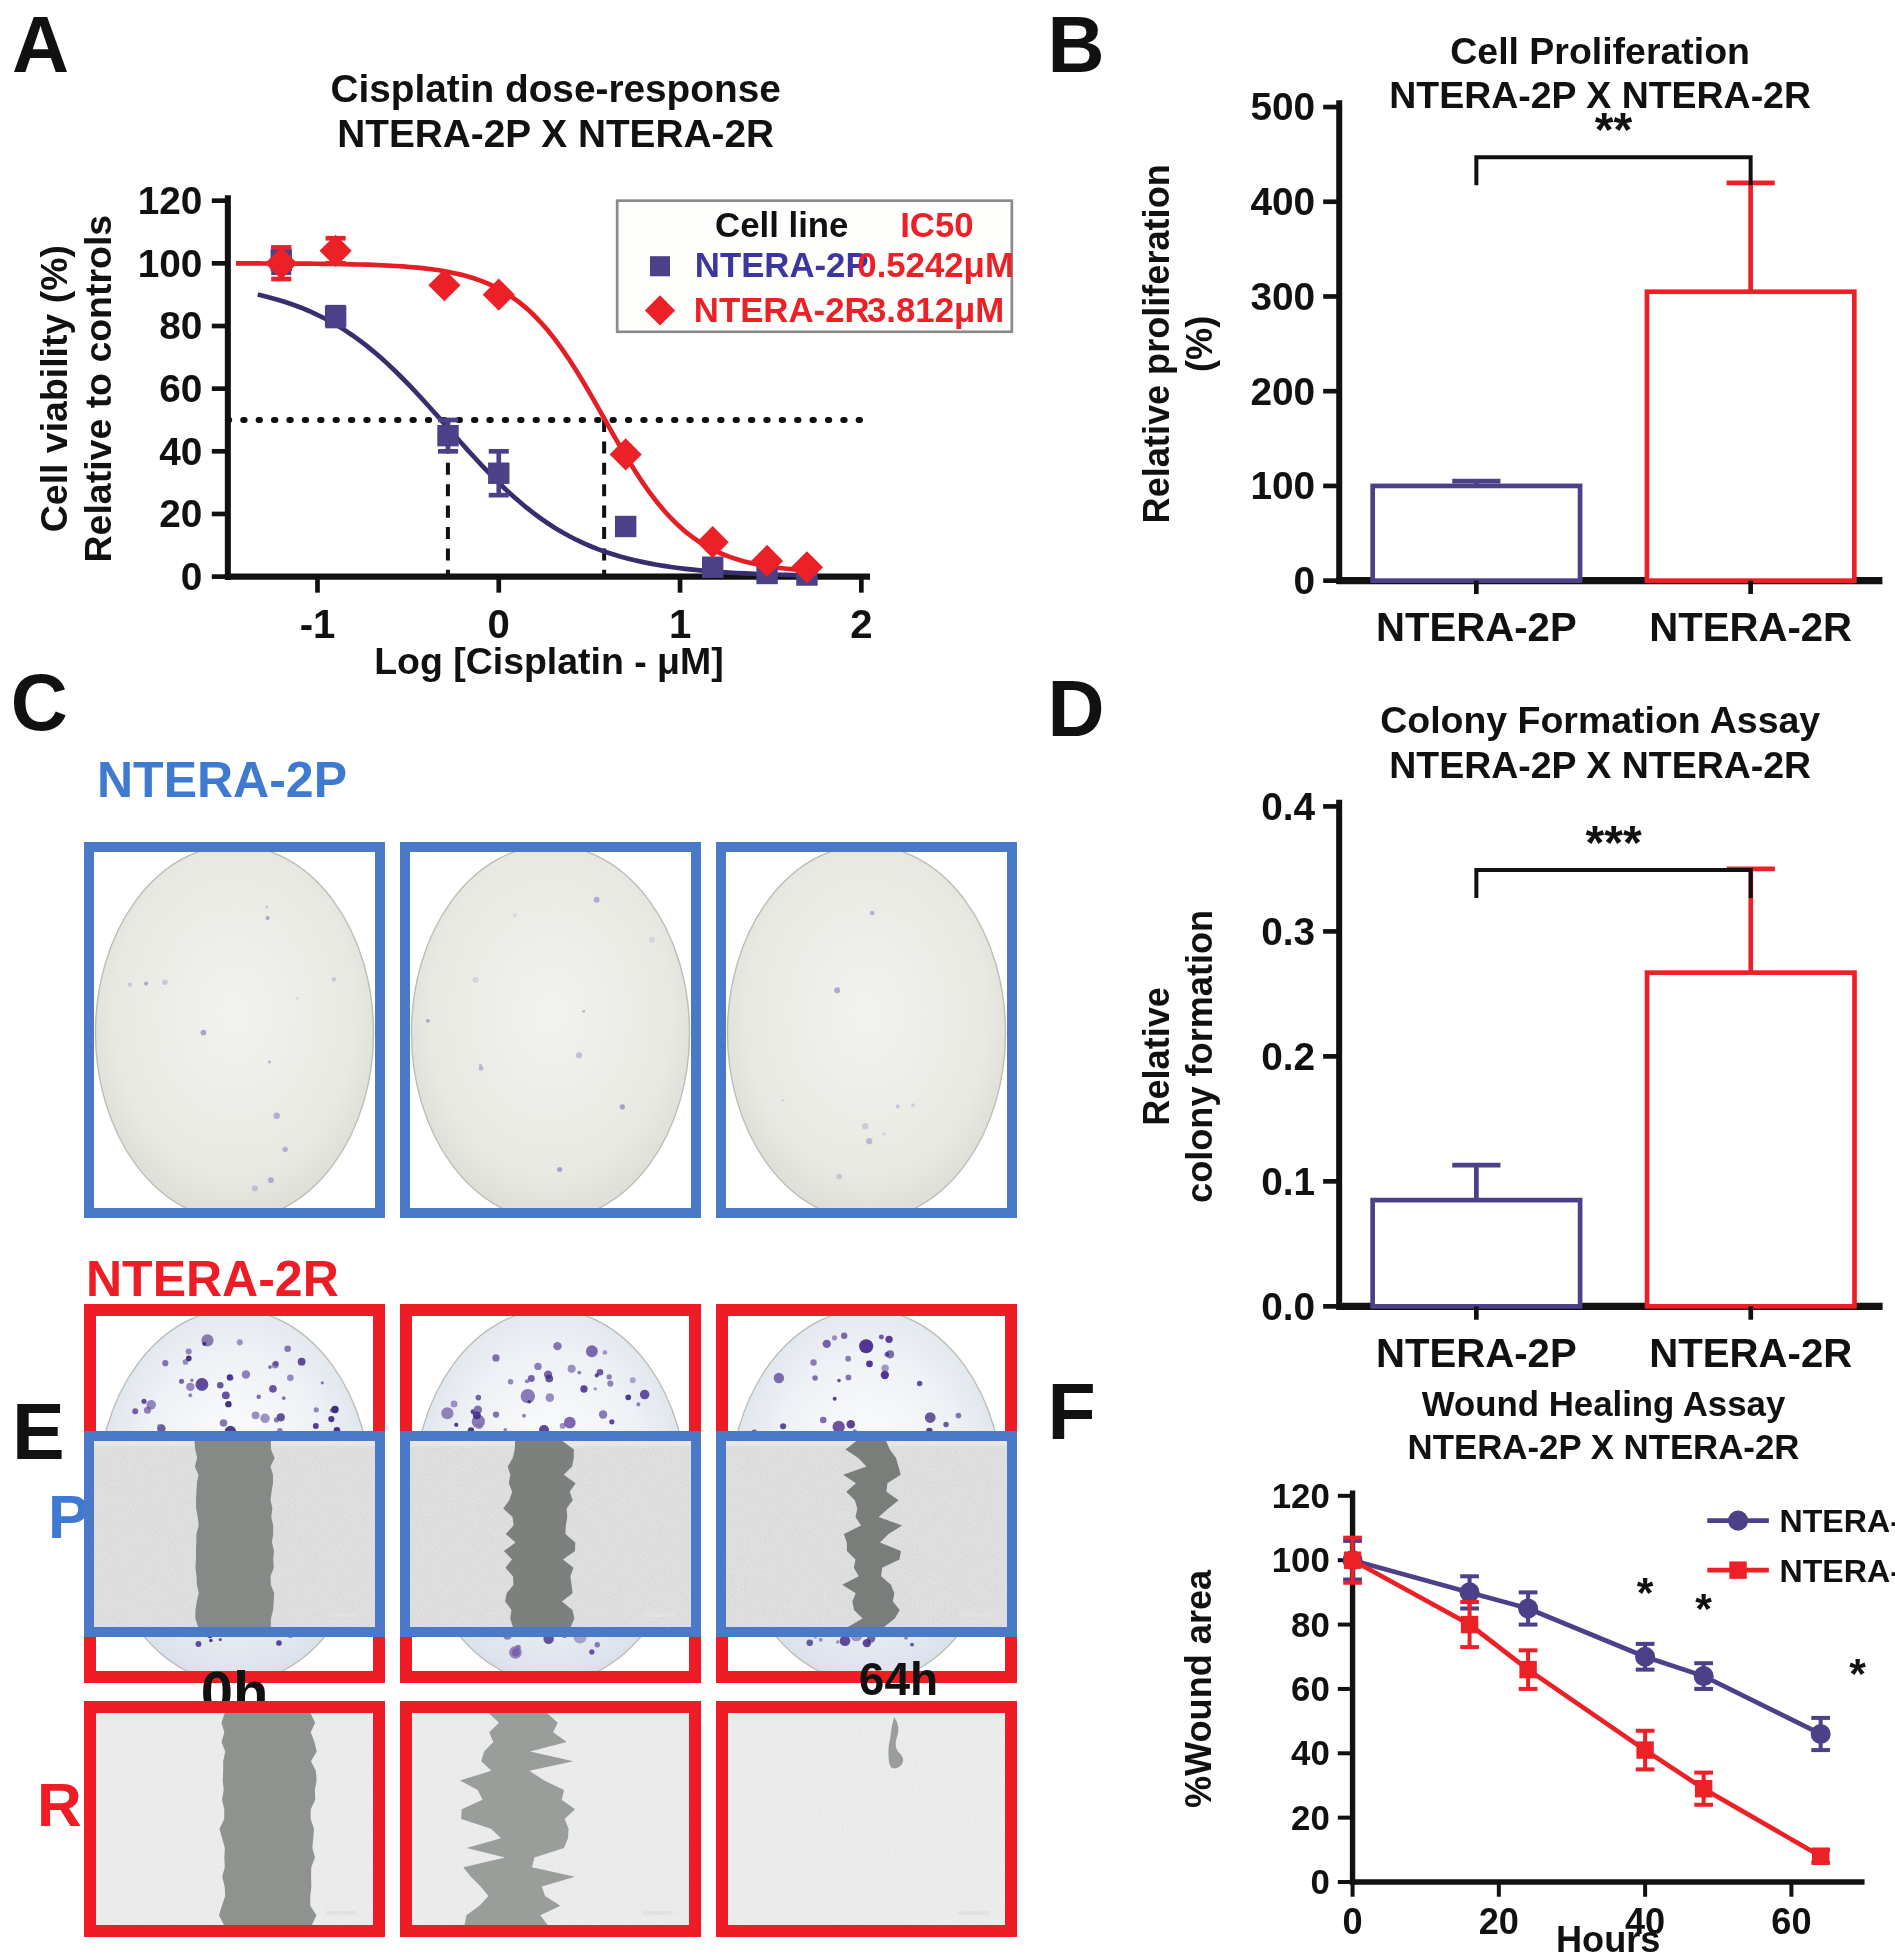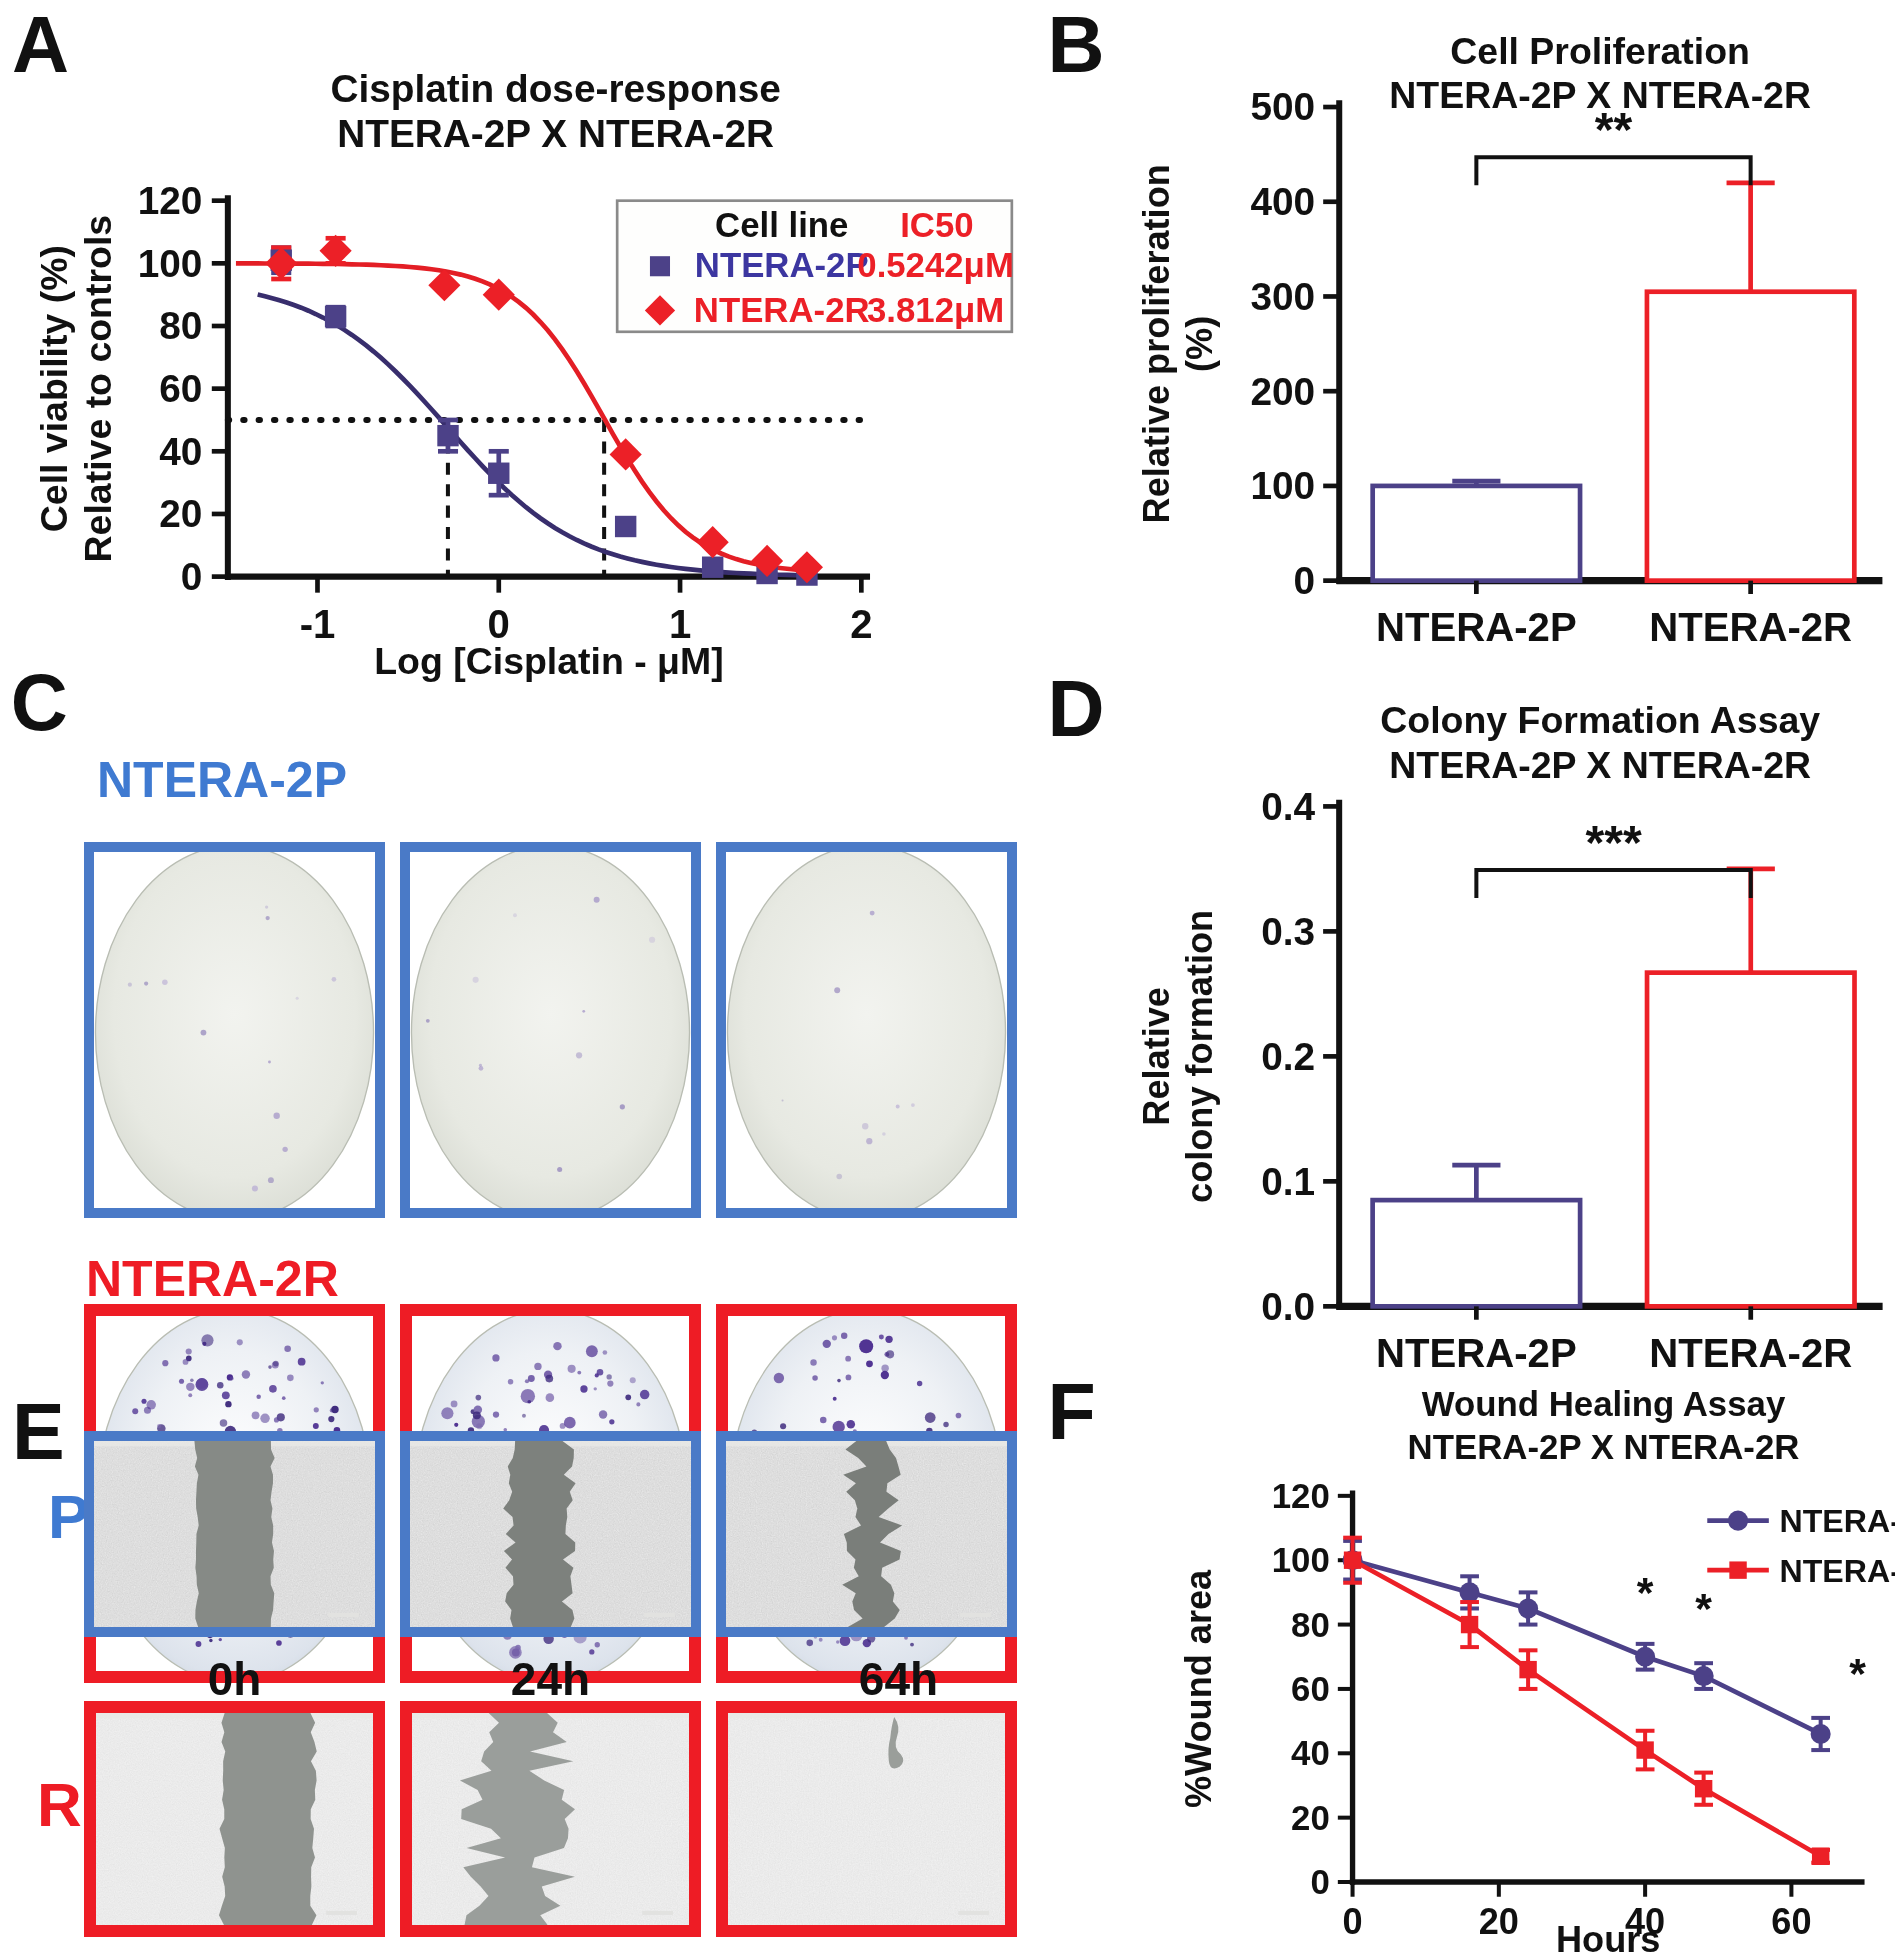--- a/index.html
+++ b/index.html
@@ -774,22 +774,21 @@
               </feComponentTransfer>
             </filter>
           </defs>
           <rect x="0" y="0" width="420" height="277" fill="#c0c0be" filter="url(#wn23)"></rect>
           <rect x="0" y="0" width="420" height="8" fill="#e8e8e6" opacity="0.8"></rect>
           <path d="M194.8 0.0 L178.5 12.6 L197.7 25.2 L209.9 37.8 L175.2 50.4 L194.2 63.0 L179.7 75.5 L192.6 88.1 L196.3 100.7 L193.5 113.3 L201.8 125.9 L176.2 138.5 L180.5 151.1 L180.8 163.7 L193.5 176.3 L191.1 188.9 L198.4 201.5 L173.7 214.0 L193.9 226.6 L188.8 239.2 L191.4 251.8 L204.2 264.4 L182.1 277.0 L236.3 277.0 L252.2 264.4 L259.7 251.8 L249.4 239.2 L251.6 226.6 L246.5 214.0 L231.9 201.5 L233.4 188.9 L259.4 176.3 L261.4 163.7 L230.2 151.1 L242.9 138.5 L263.3 125.9 L228.1 113.3 L242.5 100.7 L258.1 88.1 L239.8 75.5 L241.2 63.0 L261.1 50.4 L257.8 37.8 L254.1 25.2 L244.7 12.6 L239.4 0.0 Z" fill="#7a7e7a"></path>
           <line x1="350" y1="259" x2="396" y2="259" stroke="#e2e2e0" stroke-width="6"></line>
         </svg>
       </div>
     </div>
-  <div class="tlabel" style="left:84px;top:260px;font-size:46px">0h</div>
-  <div class="tlabel" style="left:400px;top:260px;font-size:46px">24h</div>
+  <div class="tlabel" style="left:84px;top:266px;font-size:58px">0h</div>
   <div class="tlabel" style="left:748px;top:260px;font-size:46px">64h</div>
   <div class="rowlabel" style="left:37px;top:382px;font-size:62px;color:#ee1c25">R</div>
   <div id="woundRow2">
       <div class="frame" style="left: 84px; top: 309px; width: 301px; height: 236px; border: 12px solid rgb(238, 28, 37); overflow: hidden;">
         <svg viewBox="0 0 414 316" preserveAspectRatio="none">
           <defs>
             <filter id="wn31" x="0%" y="0%" width="100%" height="100%">
               <feTurbulence type="fractalNoise" baseFrequency="0.55" numOctaves="2" seed="31" result="n"></feTurbulence>
               <feColorMatrix in="n" type="matrix" values="0.33 0.33 0.33 0 0 0.33 0.33 0.33 0 0 0.33 0.33 0.33 0 0 0 0 0 0 1"></feColorMatrix>
               <feComponentTransfer>

